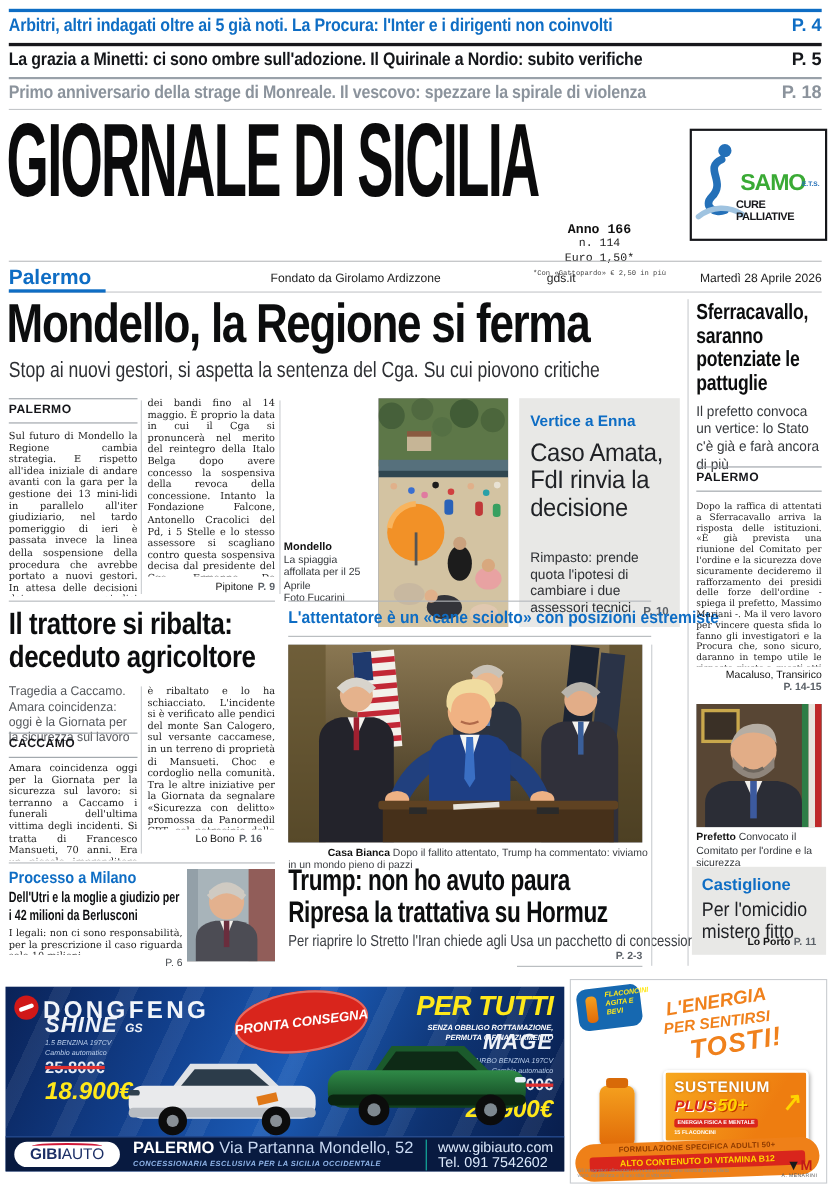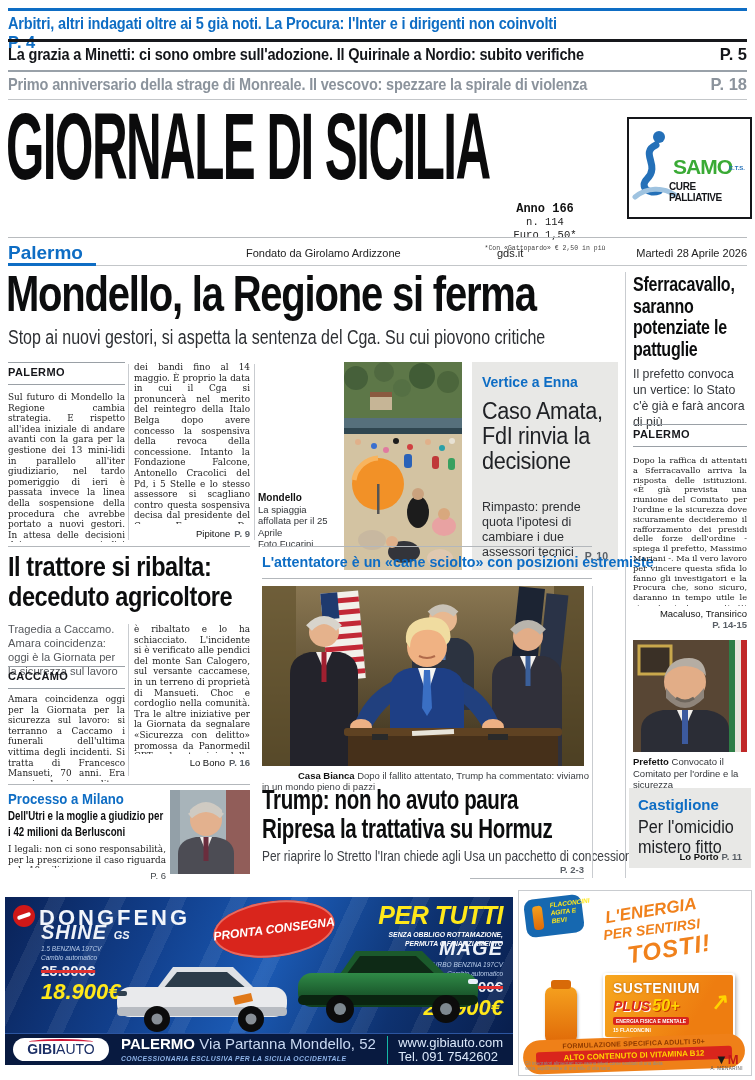--- a/index.html
+++ b/index.html
@@ -175,21 +175,21 @@
   #sus-men .m{font-size:13px;font-weight:bold;color:#1a1a1a;line-height:12px;}
   #sus-men .m span{color:#c01818;}
   #sus-men .t{font-size:4.6px;color:#555;letter-spacing:.4px;}
 </style>
 </head>
 <body>
 
 <div id="page">
 
   <div class="abs" style="left:8px;top:8px;width:739px;height:3px;background:#0e6dc4;"></div>
-  <div class="t-row" style="top:14px;flex-direction:column;">
+  <div class="t-row" style="top:14px;">
     <span class="t-text c-blue">Arbitri, altri indagati oltre ai 5 già noti. La Procura: l'Inter e i dirigenti non coinvolti</span>
     <span class="t-page c-blue">P. 4</span>
   </div>
   <div class="abs" style="left:8px;top:39px;width:739px;height:2.5px;background:#17181c;"></div>
   <div class="t-row" style="top:45px;">
     <span class="t-text c-dark">La grazia a Minetti: ci sono ombre sull'adozione. Il Quirinale a Nordio: subito verifiche</span>
     <span class="t-page c-dark">P. 5</span>
   </div>
   <div class="abs" style="left:8px;top:70px;width:739px;height:2px;background:#99a1a9;"></div>
   <div class="t-row" style="top:75px;">
@@ -374,21 +374,21 @@
   <div class="rule" style="left:470px;top:878px;width:114px;background:#b3b7bb;"></div>
   <div class="vline" style="left:592px;top:586px;height:292px;"></div>
 
   <div class="abs" id="trat-stand">Tragedia a Caccamo. Amara coincidenza: oggi è la Giornata per la sicurezza sul lavoro</div>
   <div class="rule" style="left:8px;top:666px;width:117px;background:#9aa0a6;"></div>
   <div class="abs secthead" style="left:8px;top:670px;">CACCAMO</div>
   <div class="rule" style="left:8px;top:688px;width:117px;background:#9aa0a6;"></div>
   <div class="abs serifcol" id="trat-col1">Amara coincidenza oggi per la Giornata per la sicurezza sul lavoro: si terranno a Caccamo i funerali dell'ultima vittima degli incidenti. Si tratta di Francesco Mansueti, 70 anni. Era un piccolo imprenditore agricolo: stava lavorando sul suo trattore che si</div>
   <div class="vline" style="left:128px;top:624px;height:152px;"></div>
   <div class="abs serifcol" id="trat-col2">è ribaltato e lo ha schiacciato. L'incidente si è verificato alle pendici del monte San Calogero, sul versante caccamese, in un terreno di proprietà di Mansueti. Choc e cordoglio nella comunità. Tra le altre iniziative per la Giornata da segnalare «Sicurezza con delitto» promossa da Panormedil CPT, col patrocinio della direzione regionale Inail, che si svolgerà dalle 9 nella sede di Panormedil CPT, via Borremans 17 a Palermo.</div>
-  <div class="byline" style="left:134px;top:757px;width:116px;">
+  <div class="byline" style="left:150px;top:757px;width:116px;text-align:center;">
     <span class="nm">Lo Bono</span><span class="pg">P. 16</span>
   </div>
 
   <div class="rule" style="left:8px;top:784px;width:242px;background:#b3b7bb;"></div>
   <div class="abs kicker" id="proc-kick">Processo a Milano</div>
   <div class="abs" id="proc-h">Dell'Utri e la moglie a giudizio per i 42 milioni da Berlusconi</div>
   <div class="abs serifcol" id="proc-body">I legali: non ci sono responsabilità, per la prescrizione il caso riguarda solo 10 milioni.</div>
   <div class="abs" id="proc-pg">P. 6</div>
   <div class="photo" style="left:170px;top:790px;width:80px;height:84px;">
     <svg width="80" height="84" viewBox="0 0 80 84">

